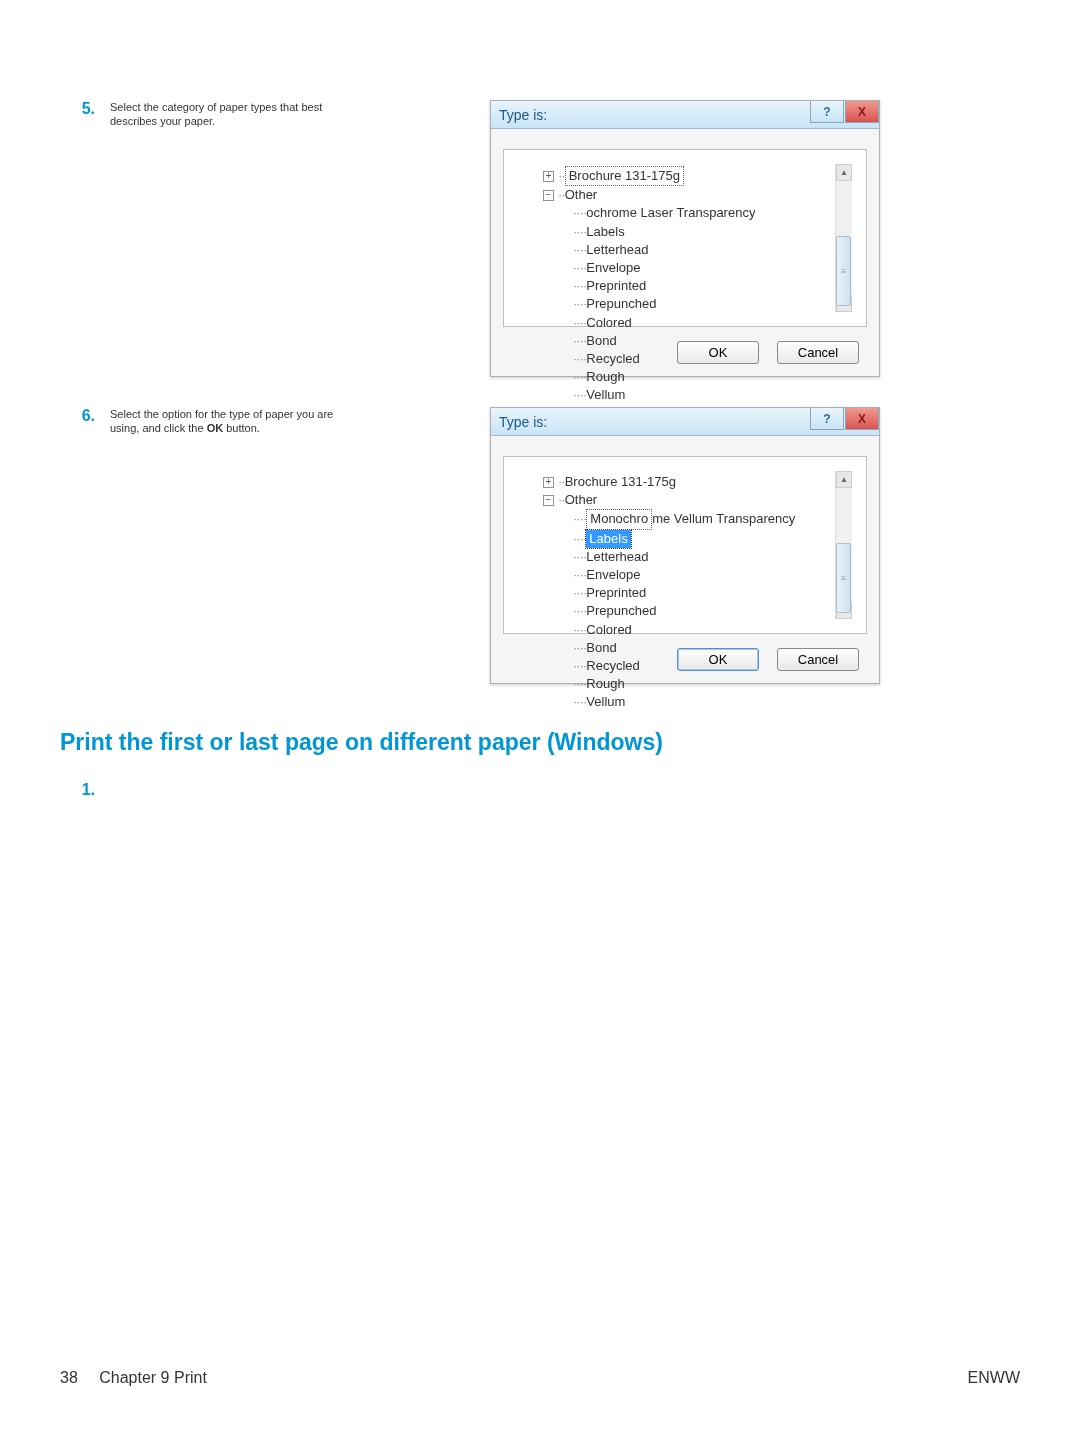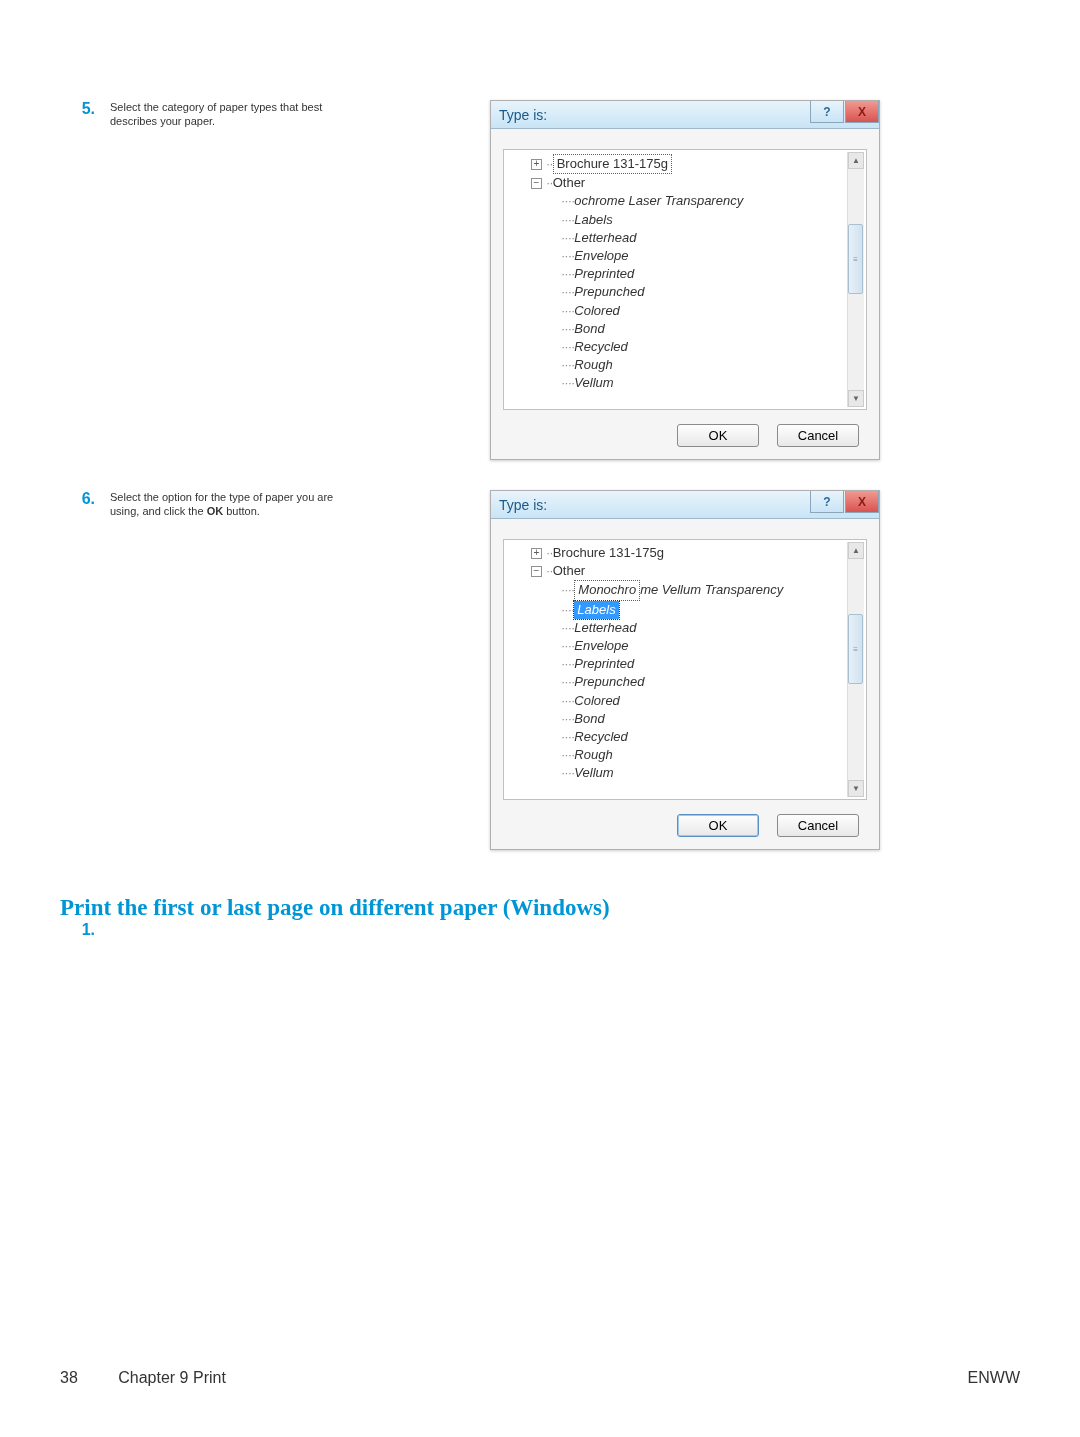--- a/index.html
+++ b/index.html
@@ -86,37 +86,37 @@
       background: linear-gradient(to bottom, #f09a91, #d9534f);
       color: #8a1a1a;
     }
     .dialog-body {
       padding: 20px 12px 12px 12px;
       background: #f5f5f5;
     }
     .tree-container {
       background: #fff;
       border: 1px solid #c0c0c0;
-      height: 261px;
-      display: flex;
-      padding: 2px;
+      height: 178px;
+      display: flex;
+      padding: 14px;
     }
     .tree-content {
       flex: 1;
       padding: 2px 5px;
       font-size: 13px;
       color: #333;
       line-height: 1.4;
     }
     .tree-line {
       white-space: nowrap;
     }
     .tree-line.node0 { padding-left: 20px; }
     .tree-line.node1 { padding-left: 20px; }
-    .tree-line.leaf { padding-left: 50px; font-style: italic; }
+    .tree-line.leaf { padding-left: 50px; }
     .tree-toggle {
       display: inline-block;
       width: 11px;
       height: 11px;
       border: 1px solid #919191;
       text-align: center;
       line-height: 8px;
       font-size: 10px;
       margin-right: 4px;
       color: #5a5a5a;
@@ -202,34 +202,34 @@
     }
     .dlg-btn.default {
       border: 1px solid #5a8fc4;
       box-shadow: 0 0 0 1px #a0c8f0 inset;
     }
     .section-heading {
       color: #0096d6;
       font-size: 23px;
       font-weight: bold;
       margin-top: 45px;
-      font-family: Liberation Serif, serif;
+      margin-bottom: 25px;
     }
     .footer {
       position: absolute;
       bottom: 50px;
       left: 60px;
       right: 60px;
       display: flex;
       justify-content: space-between;
       font-size: 16px;
       color: #333;
     }
     .footer .pagenum {
-      margin-right: 36px;
+      margin-right: 17px;
     }
   </style>
 </head>
 <body>
 
 <div class="step-row">
   <div class="step-label-col">
     <div class="step-num">5.</div>
     <div class="step-text">
       <span>Select the category of paper types that best</span><br>

